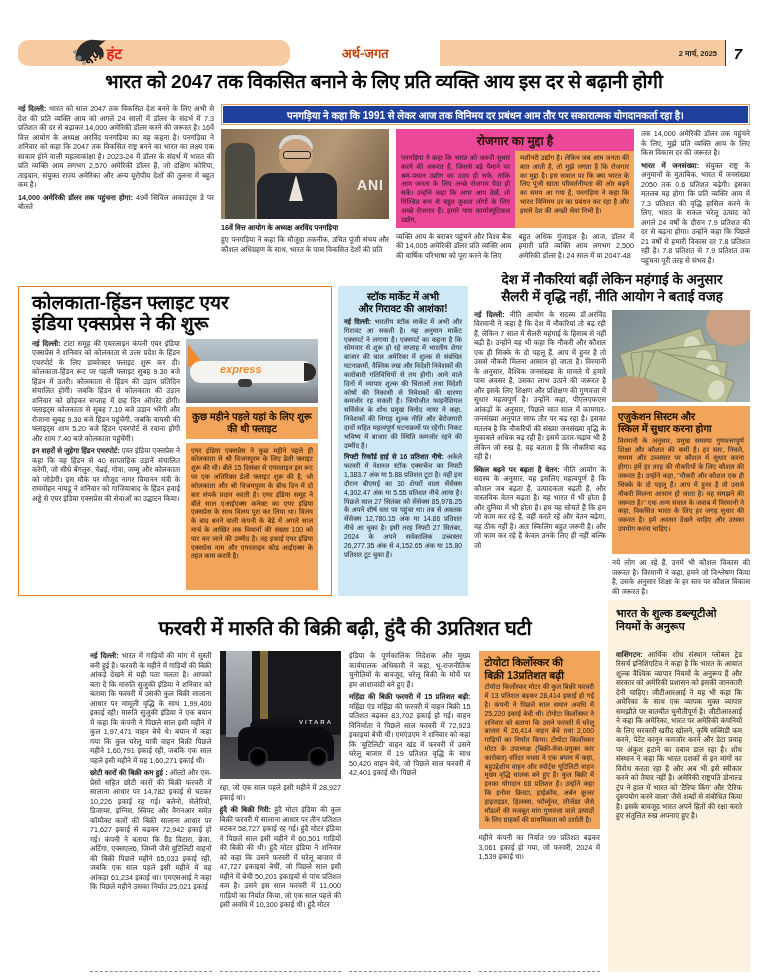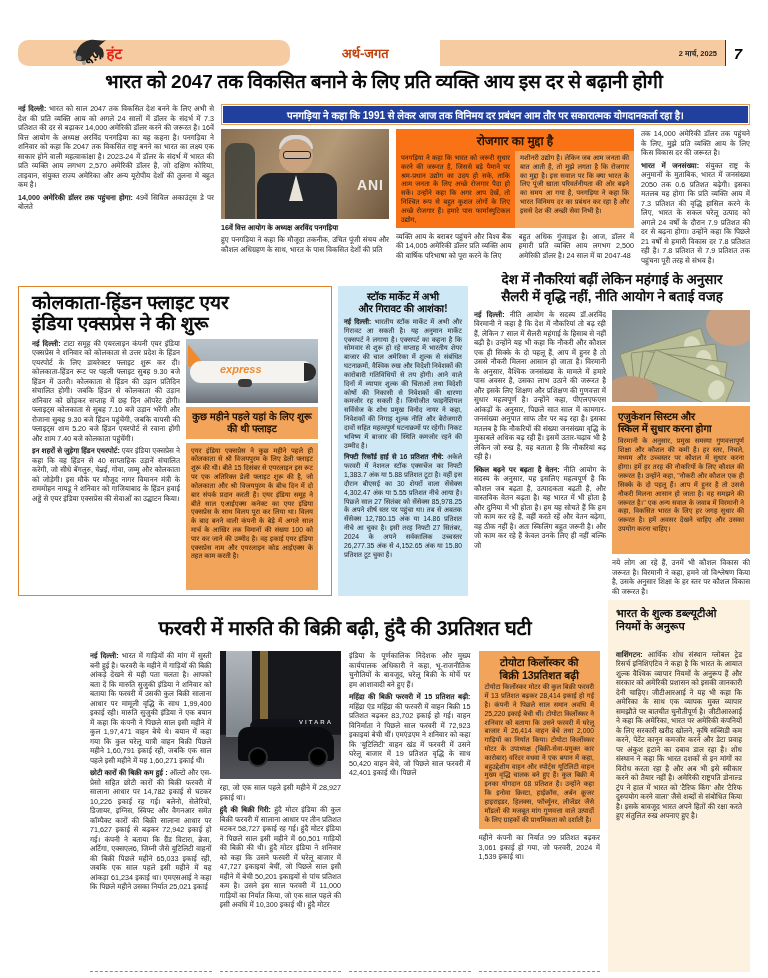--- a/index.html
+++ b/index.html
@@ -37,21 +37,21 @@
   .photo-pan{position:relative;height:90px;background:linear-gradient(120deg,#8a6f52,#b59a78 55%,#6e573e);overflow:hidden;}
   .pan-head{position:absolute;left:58px;top:10px;width:34px;height:34px;border-radius:50%;background:#caa27e;}
   .pan-hair{position:absolute;left:58px;top:6px;width:34px;height:14px;border-radius:16px 16px 0 0;background:#d8d8d8;}
   .pan-glass{position:absolute;left:62px;top:22px;width:26px;height:6px;border:1.3px solid #222;border-radius:3px;background:rgba(255,255,255,.2);}
   .pan-body{position:absolute;left:36px;top:44px;width:80px;height:46px;border-radius:14px 14px 0 0;background:#23262c;}
   .pan-shirt{position:absolute;left:68px;top:46px;width:14px;height:26px;background:#e8e4da;clip-path:polygon(50% 0,0 100%,100% 100%);}
   .pan-person2{position:absolute;left:4px;top:14px;width:30px;height:76px;border-radius:10px 10px 0 0;background:#3a3f3a;opacity:.8;}
   .watermark{position:absolute;right:5px;bottom:26px;font-size:14px;font-weight:bold;color:rgba(255,255,255,.85);letter-spacing:1px;}
   .pan-caption{font-size:7.2px;font-weight:bold;margin:3px 0;color:#111;}
   .lead-mid{width:238px;display:flex;flex-direction:column;overflow:hidden;}
-  .emp-box{background:#f97316;display:flex;flex-direction:column;align-items:center;}
+  .emp-box{background:#ec4899;display:flex;flex-direction:column;align-items:center;}
   .emp-title{font-size:12px;font-weight:bold;text-align:center;padding:3px 0 2px;color:#231303;}
   .emp-cols{display:flex;}
   .emp-left{width:50%;padding:3px 5px;}
   .emp-right{width:50%;padding:3px 5px;background:#f5a65f;}
   .under-row{display:flex;gap:7px;margin-top:4px;flex:1;overflow:hidden;}
   .under-col{width:50%;overflow:hidden;}
   .lead-c5{flex:1;overflow:hidden;}
   
   .mid-row{position:absolute;left:18px;top:272px;width:732px;height:324px;display:flex;gap:6px;}
   .kolkata{width:314px;margin-top:14px;border:1.5px solid #e0832b;padding:5px 13px;display:flex;flex-direction:column;box-sizing:border-box;}
@@ -91,21 +91,21 @@
   .m-cols{flex:1;display:flex;gap:8px;min-height:0;}
   .m-col{width:25%;overflow:hidden;display:flex;flex-direction:column;}
   .photo-car{position:relative;height:128px;background:linear-gradient(#17181c 65%,#3c3d42 66%,#55565c);overflow:hidden;margin-bottom:4px;}
   .car-body{position:absolute;left:18px;bottom:18px;width:96px;height:34px;background:#0b0c0f;border-radius:10px 16px 4px 4px;}
   .car-roof{position:absolute;left:30px;bottom:44px;width:62px;height:16px;background:#101217;border-radius:8px 12px 0 0;}
   .car-wheel{position:absolute;bottom:12px;width:16px;height:16px;border-radius:50%;background:#000;border:2px solid #2e2f33;}
   .car-badge{position:absolute;right:8px;bottom:54px;font-size:6px;letter-spacing:2px;color:#cfd2d6;font-weight:bold;}
   .showroom-light{position:absolute;left:6px;top:0;width:26px;height:86px;background:linear-gradient(#cdd3d8,#8f979e);opacity:.85;}
   .showroom-pillar{position:absolute;left:40px;top:0;width:8px;height:80px;background:#caa34c;opacity:.6;}
   .toy-box{padding:5px 6px;overflow:hidden;}
-  .toy-title{font-size:10.5px;font-weight:bold;text-align:center;line-height:1.2;margin-bottom:2px;color:#1d1205;}
+  .toy-title{font-size:10.5px;font-weight:bold;text-align:left;line-height:1.2;margin-bottom:2px;color:#1d1205;}
   .m-tail{margin-top:4px;}
   .dash{border-top:1px dashed #8a8a8a;margin-top:auto;}
   .wto{flex:1;background:#fcf2df;padding:7px 8px;box-sizing:border-box;overflow:hidden;}
   .wto-title{font-size:11px;font-weight:bold;line-height:1.22;color:#111;margin-bottom:16px;}
 </style>
 </head>
 <body>
 
 <div class="page">
 

